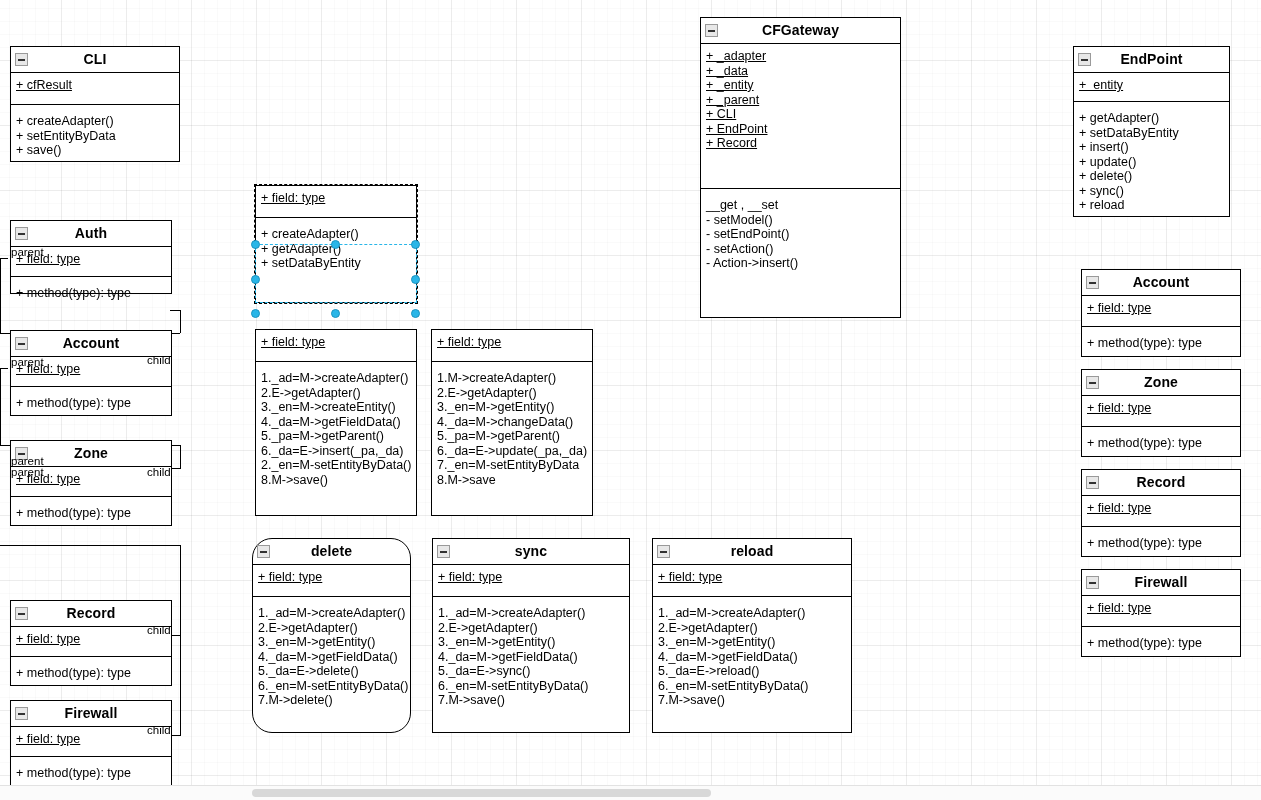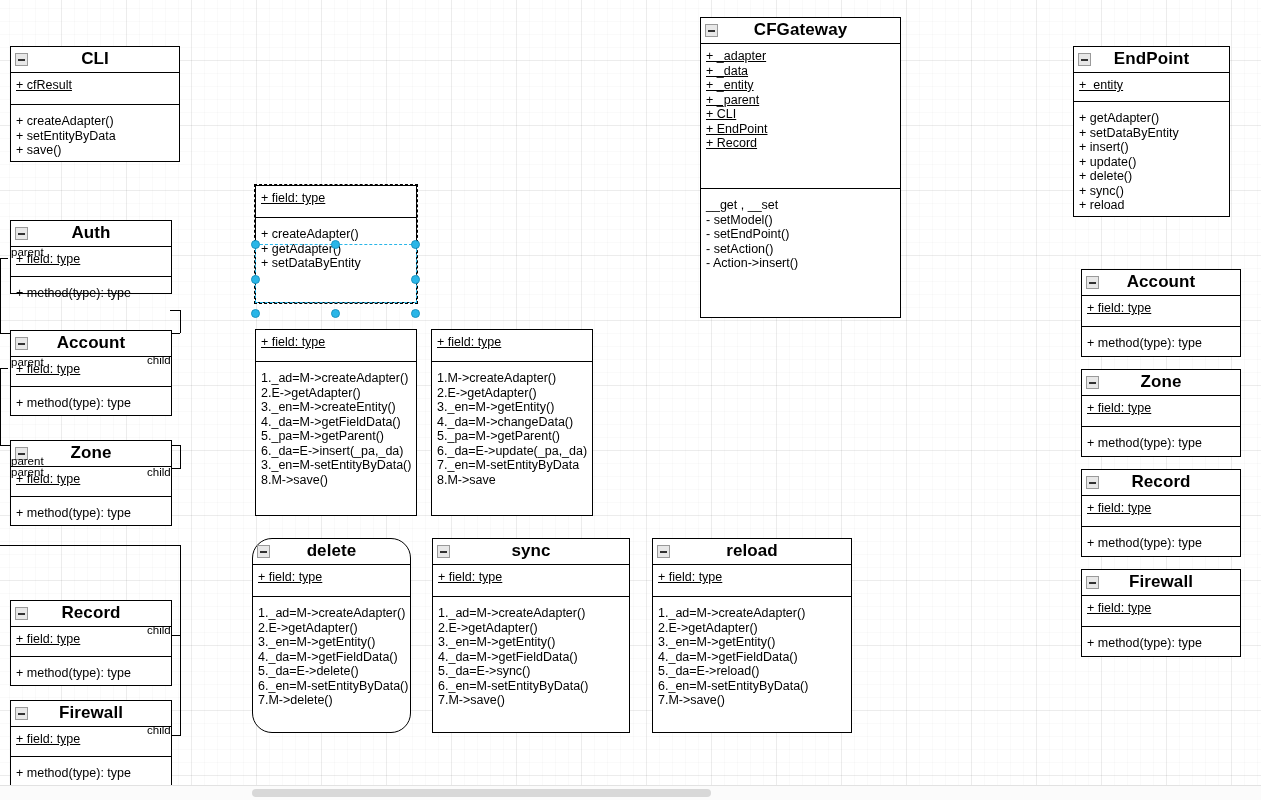--- a/index.html
+++ b/index.html
@@ -36,21 +36,21 @@
     position: relative;
     box-sizing: border-box;
     height: 26px;
     border-bottom: 1px solid #000000;
     display: flex;
     align-items: center;
     justify-content: center;
   }
   .uml .title-text {
     font-weight: bold;
-    font-size: 17px;
+    font-size: 14px;
     letter-spacing: .1px;
   }
   .collapse-icon {
     position: absolute;
     left: 4px; top: 6px;
     width: 13px; height: 13px;
     box-sizing: border-box;
     border: 1px solid #9a9a9a;
     background: #e8e8e8;
   }
@@ -272,21 +272,21 @@
         <div class="section bordered" style="height: 32px;">
           <div class="line">+ field: type</div>
         </div>
         <div class="section pad-top">
           <div class="line">1._ad=M-&gt;createAdapter()</div>
           <div class="line">2.E-&gt;getAdapter()</div>
           <div class="line">3._en=M-&gt;createEntity()</div>
           <div class="line">4._da=M-&gt;getFieldData()</div>
           <div class="line">5._pa=M-&gt;getParent()</div>
           <div class="line">6._da=E-&gt;insert(_pa,_da)</div>
-          <div class="line">3._en=M-setEntityByData()</div>
+          <div class="line">2._en=M-setEntityByData()</div>
           <div class="line">8.M-&gt;save()</div>
         </div>
       </div>
       <div class="uml" style="left: 431px; top: 329px; width: 162px; height: 187px;">
         <div class="section bordered" style="height: 32px;">
           <div class="line">+ field: type</div>
         </div>
         <div class="section pad-top">
           <div class="line">1.M-&gt;createAdapter()</div>
           <div class="line">2.E-&gt;getAdapter()</div>

